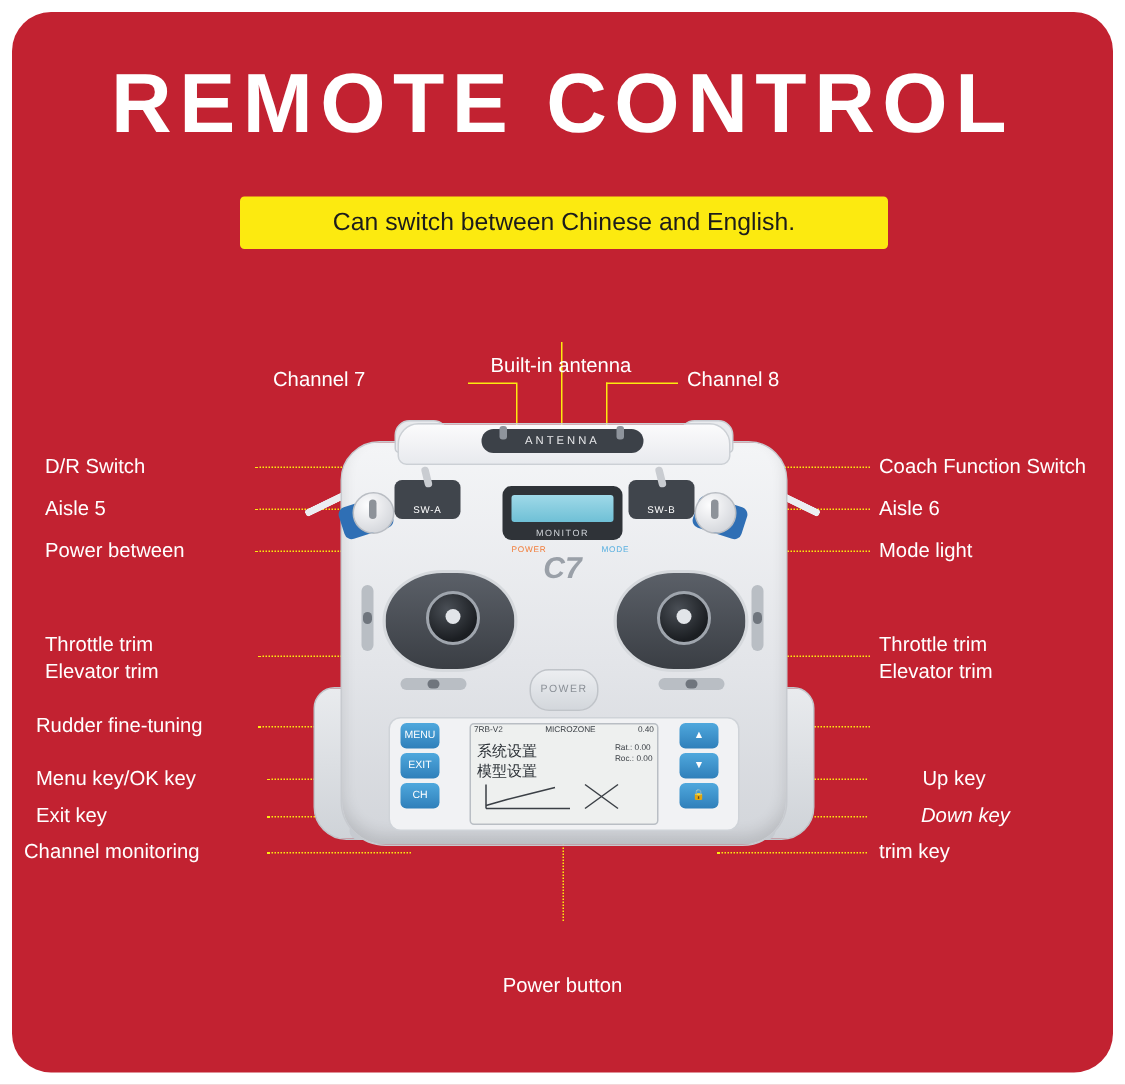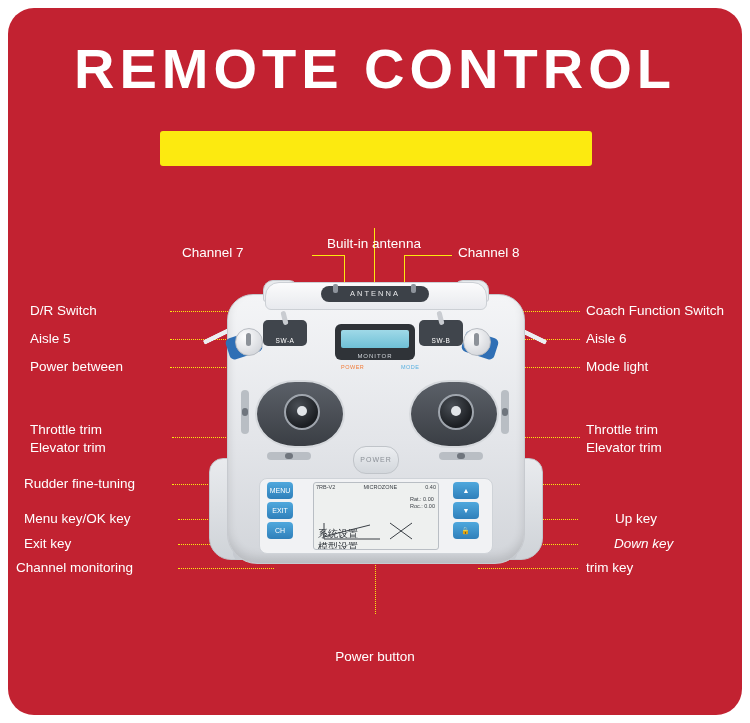--- a/index.html
+++ b/index.html
@@ -396,21 +396,20 @@
     color: #3a3f45;
     display: flex;
     justify-content: space-between;
   }
   .lcd .lcd-cn {
     position: absolute;
     left: 4px; top: 12px;
     font-size: 10px;
     color: #2b3036;
     line-height: 13px;
-    margin-top: 32px;
   }
   .lcd .lcd-vals {
     position: absolute;
     right: 3px; top: 13px;
     font-size: 5.5px;
     color: #3a3f45;
     text-align: left;
     line-height: 7px;
   }
   .lcd .lcd-graph {
@@ -461,20 +460,21 @@
   .foot.r { left: 272px; }
 </style>
 </head>
 <body>
 
 <div class="poster">
   <div class="bg-panel"></div>
 
   <div class="title">REMOTE  CONTROL</div>
   <div class="subtitle-band"></div>
+  <div class="subtitle-text">Can switch between Chinese and English.</div>
 
   <div class="solid-v" style="left:374px; top:228px; height:58px;"></div>
 
   <div class="solid-h" style="left:312px; top:255px; width:32px;"></div>
   <div class="solid-v" style="left:344px; top:255px; height:32px;"></div>
 
   <div class="solid-h" style="left:404px; top:255px; width:48px;"></div>
   <div class="solid-v" style="left:404px; top:255px; height:32px;"></div>
 
   <div class="dots-h" style="left:170px; top:311px; width:86px;"></div>
@@ -576,20 +576,21 @@
       <div class="lbl">SW-B</div>
     </div>
 
     <div class="monitor">
       <div class="scr"></div>
       <div class="mon-lbl">MONITOR</div>
     </div>
     <div class="power-led">POWER</div>
     <div class="mode-led">MODE</div>
 
+    <div class="c7-text">C7</div>
     <div class="brand">Microzone</div>
 
     <div class="gimbal l">
         <div class="stick"></div>
       </div>
     <div class="gimbal r">
         <div class="stick"></div>
       </div>
 
     <div class="trim-v trim-l-v">

